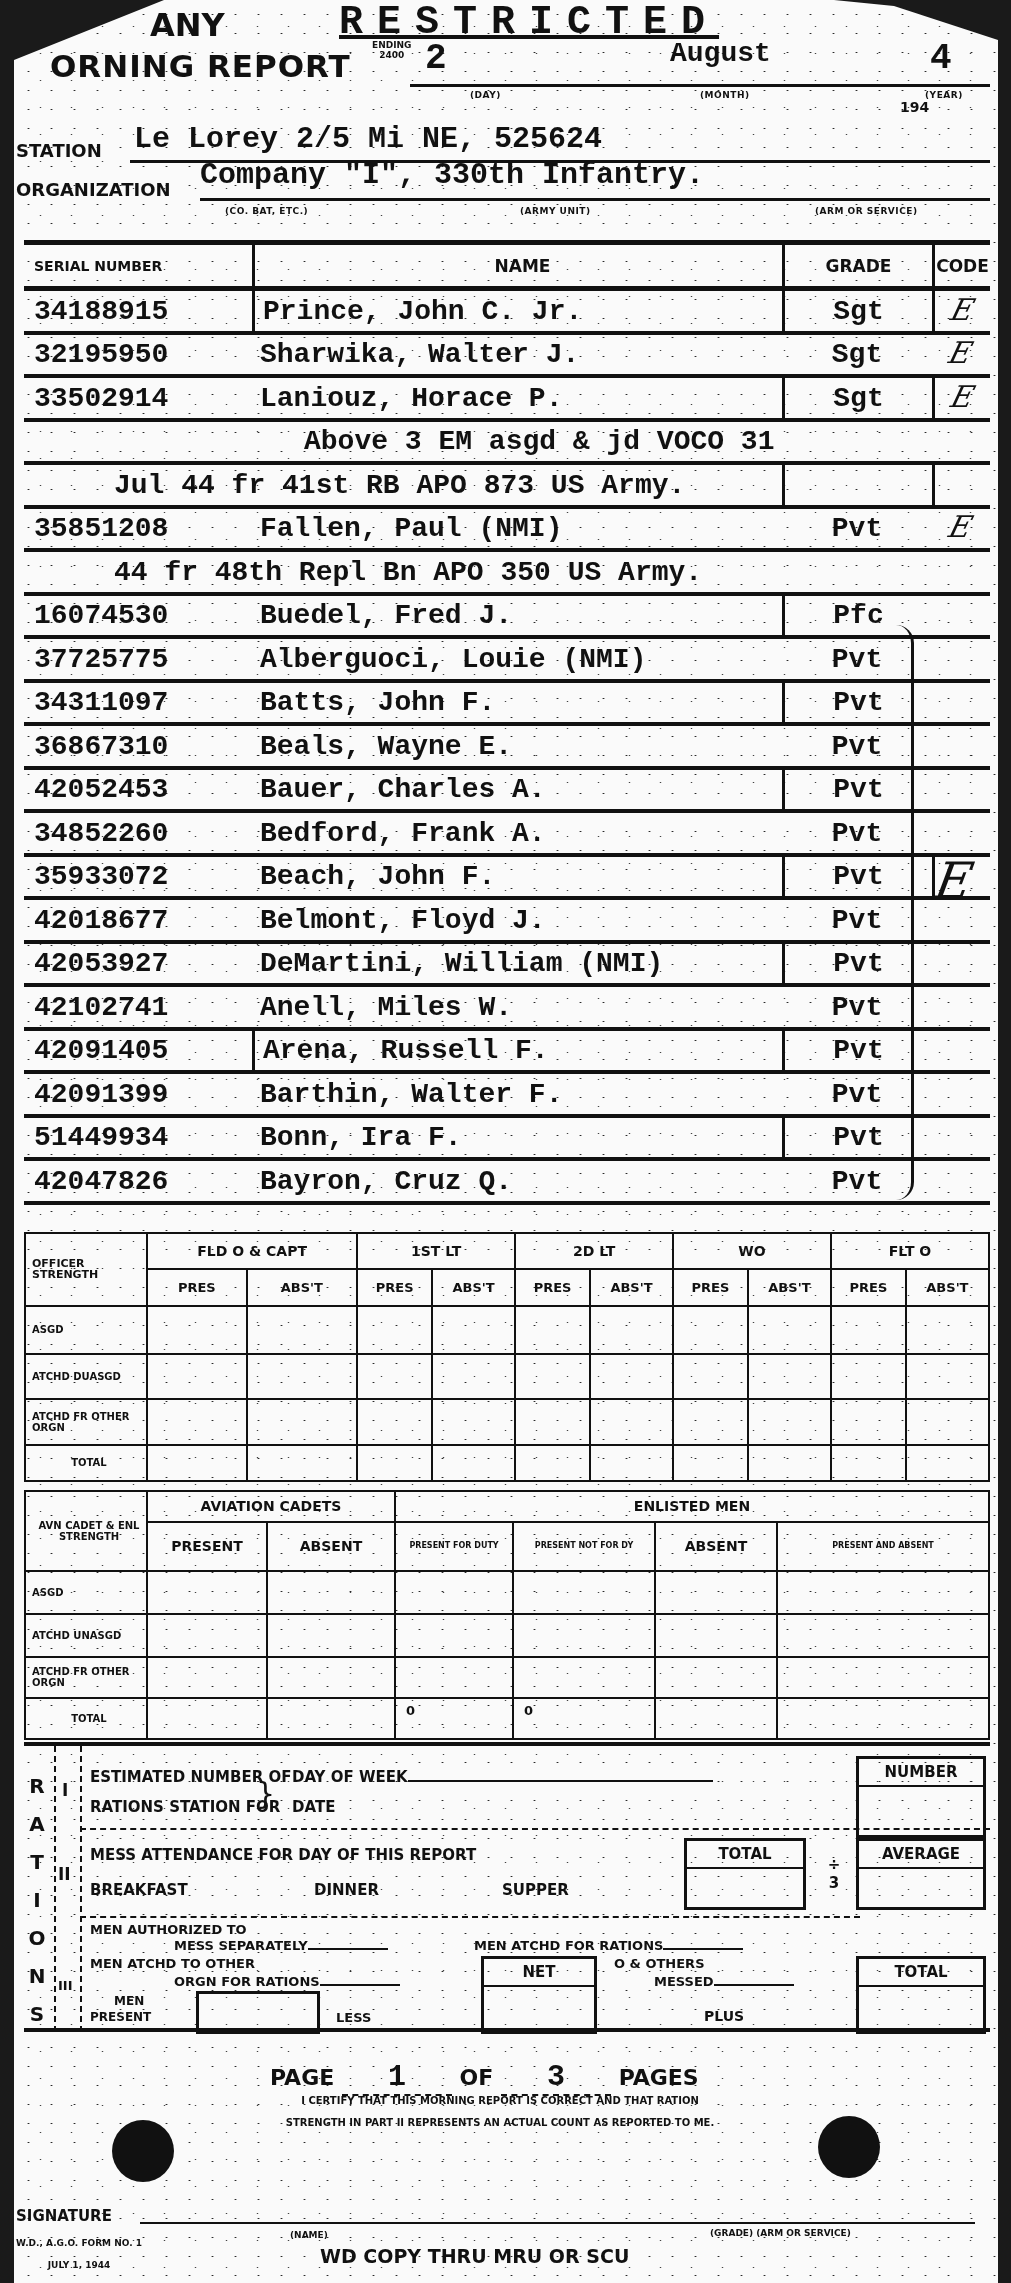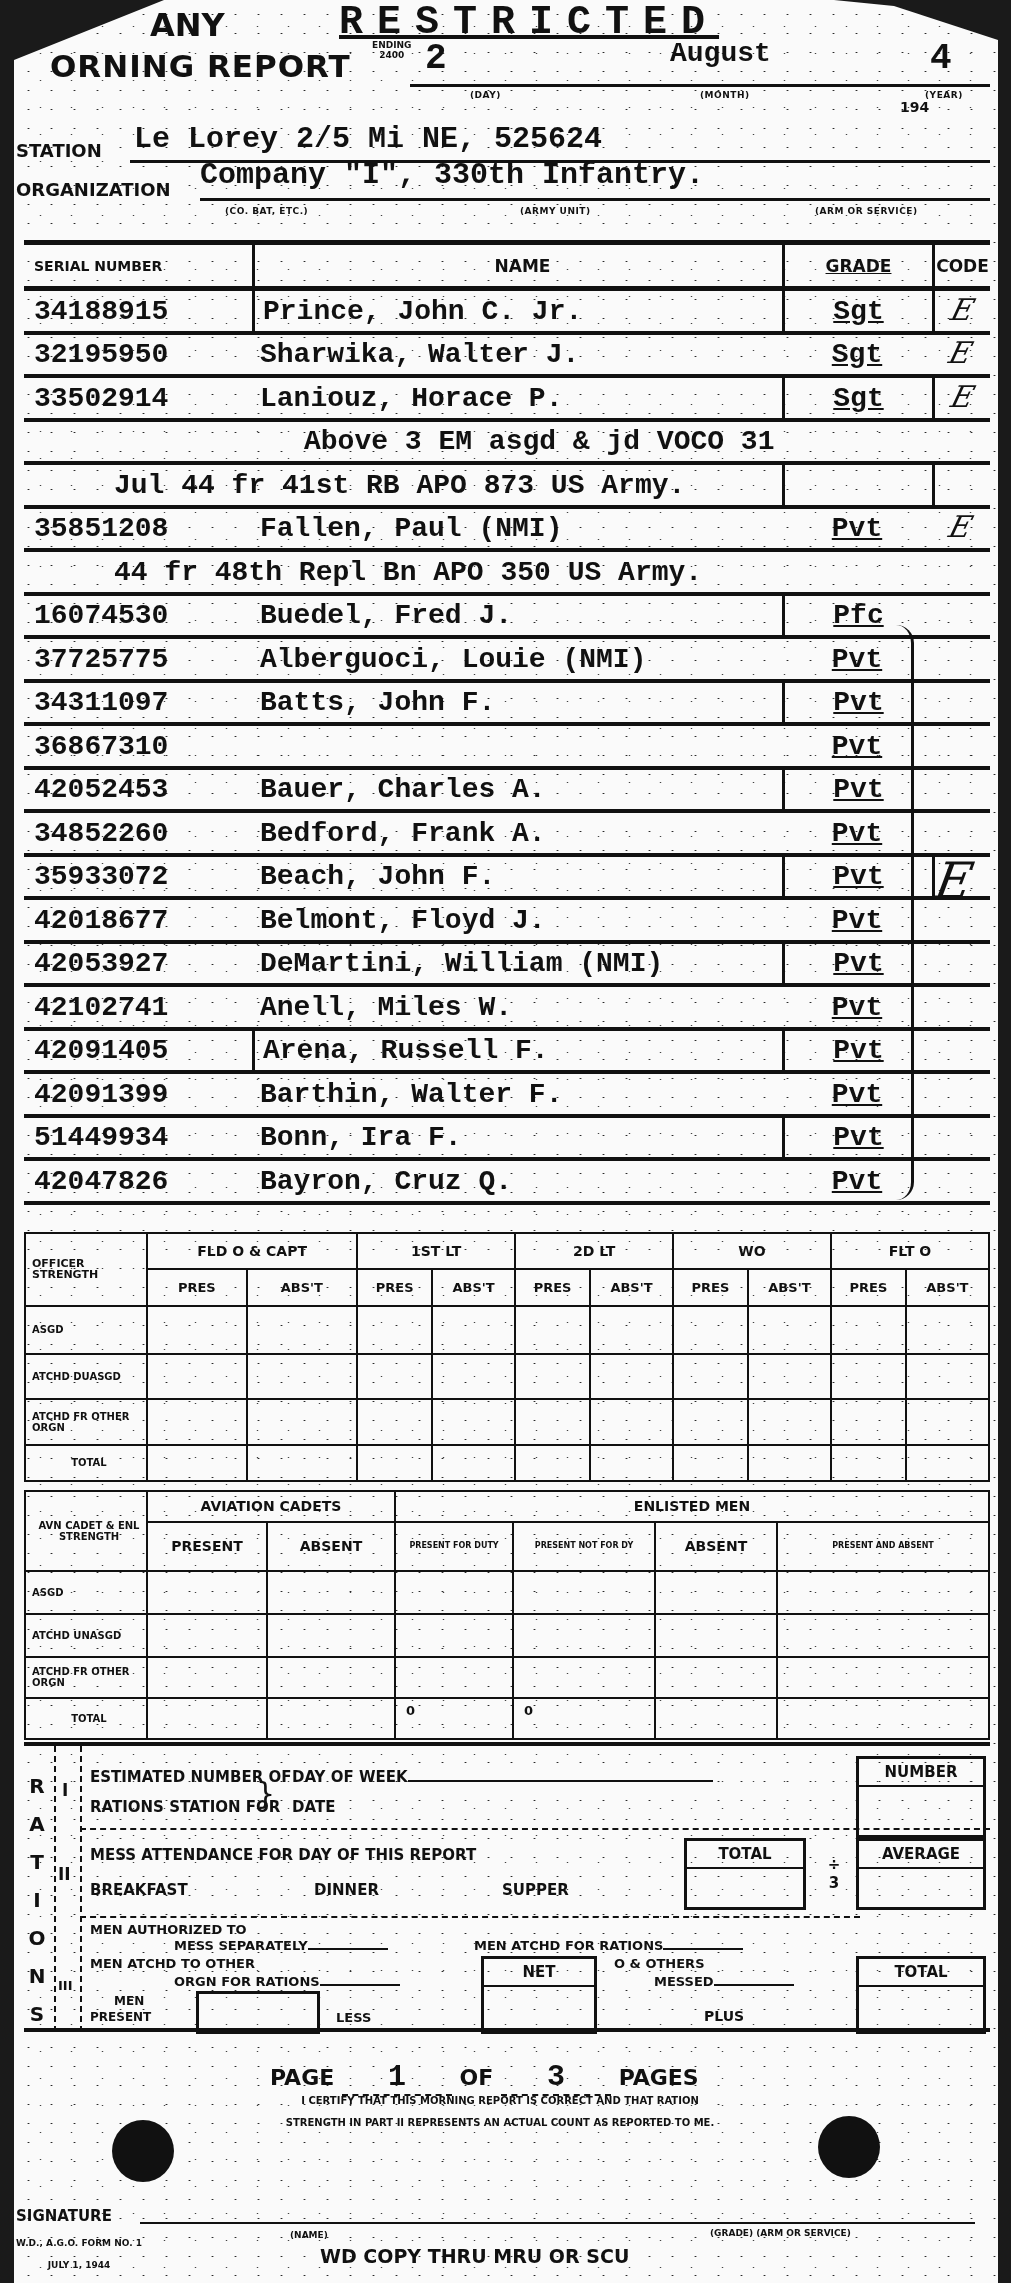--- a/index.html
+++ b/index.html
@@ -35,21 +35,21 @@
   .lbl-org { left: 16px; top: 179px; font-size: 18px; }
   .val-org { left: 200px; top: 158px; font-size: 30px; }
 
   
   .ptable { position: absolute; left: 24px; top: 240px; width: 966px; }
   .prow { position: relative; height: 43.5px; border-bottom: 4px solid #111; }
   .prow.head { height: 46px; border-bottom: 5px solid #111; }
   .pc { position: absolute; top: 0; bottom: 0; display: flex; align-items: flex-end; padding-bottom: 4px; white-space: nowrap; }
   .c-serial { left: 0; width: 228px; padding-left: 10px; }
   .c-name { left: 228px; width: 530px; padding-left: 8px; border-left: 3px solid #111; }
-  .c-grade { left: 758px; width: 150px; justify-content: center; border-left: 3px solid #111; text-decoration: underline; }
+  .c-grade { left: 758px; width: 150px; justify-content: center; border-left: 3px solid #111; }
   .c-code { left: 908px; width: 58px; justify-content: center; border-left: 3px solid #111; }
   .noborder { border-left: none !important; }
   .prow .typed { font-size: 28px; letter-spacing: 0px; }
   .prow.head .pc { align-items: center; padding-bottom: 0; }
   .prow.head span { font-family: "DejaVu Sans", sans-serif; font-weight: bold; font-size: 17px; }
   .note-cell { position: absolute; top: 0; bottom: 0; display: flex; align-items: flex-end; padding-bottom: 4px; white-space: nowrap; }
   .code-mark { font-family: "DejaVu Serif", serif; font-style: italic; font-size: 30px; font-weight: normal; transform: skewX(-15deg); }
   .bracket { position: absolute; left: 884px; top: 625px; width: 30px; height: 575px;
     border-right: 3px solid #111; border-radius: 0 18px 18px 0; }
   .big-e { position: absolute; left: 936px; top: 852px; font-family: "DejaVu Serif", serif; font-style: italic; font-size: 50px; transform: skewX(-10deg); }
@@ -188,20 +188,21 @@
     <div class="pc c-code noborder"></div>
   </div>
   <div class="prow">
     <div class="pc c-serial typed">34311097</div>
     <div class="pc c-name typed noborder">Batts, John F.</div>
     <div class="pc c-grade typed">Pvt</div>
     <div class="pc c-code noborder"></div>
   </div>
   <div class="prow">
     <div class="pc c-serial typed">36867310</div>
+    <div class="pc c-name typed noborder">Beals, Wayne E.</div>
     <div class="pc c-grade typed noborder">Pvt</div>
     <div class="pc c-code noborder"></div>
   </div>
   <div class="prow">
     <div class="pc c-serial typed">42052453</div>
     <div class="pc c-name typed noborder">Bauer, Charles A.</div>
     <div class="pc c-grade typed">Pvt</div>
     <div class="pc c-code noborder"></div>
   </div>
   <div class="prow">

